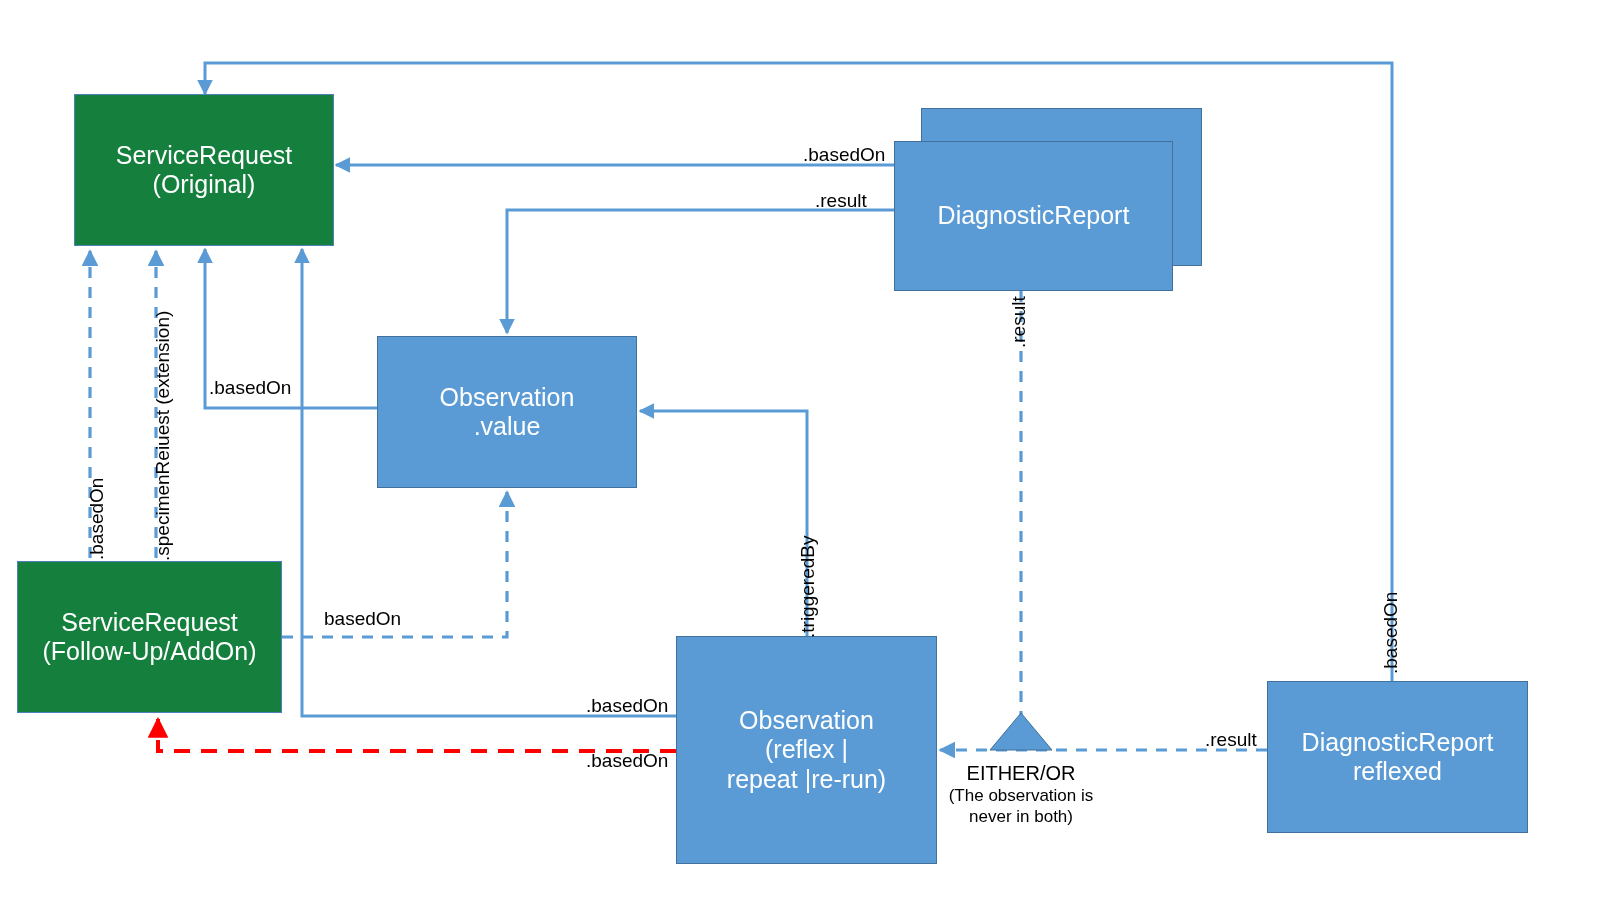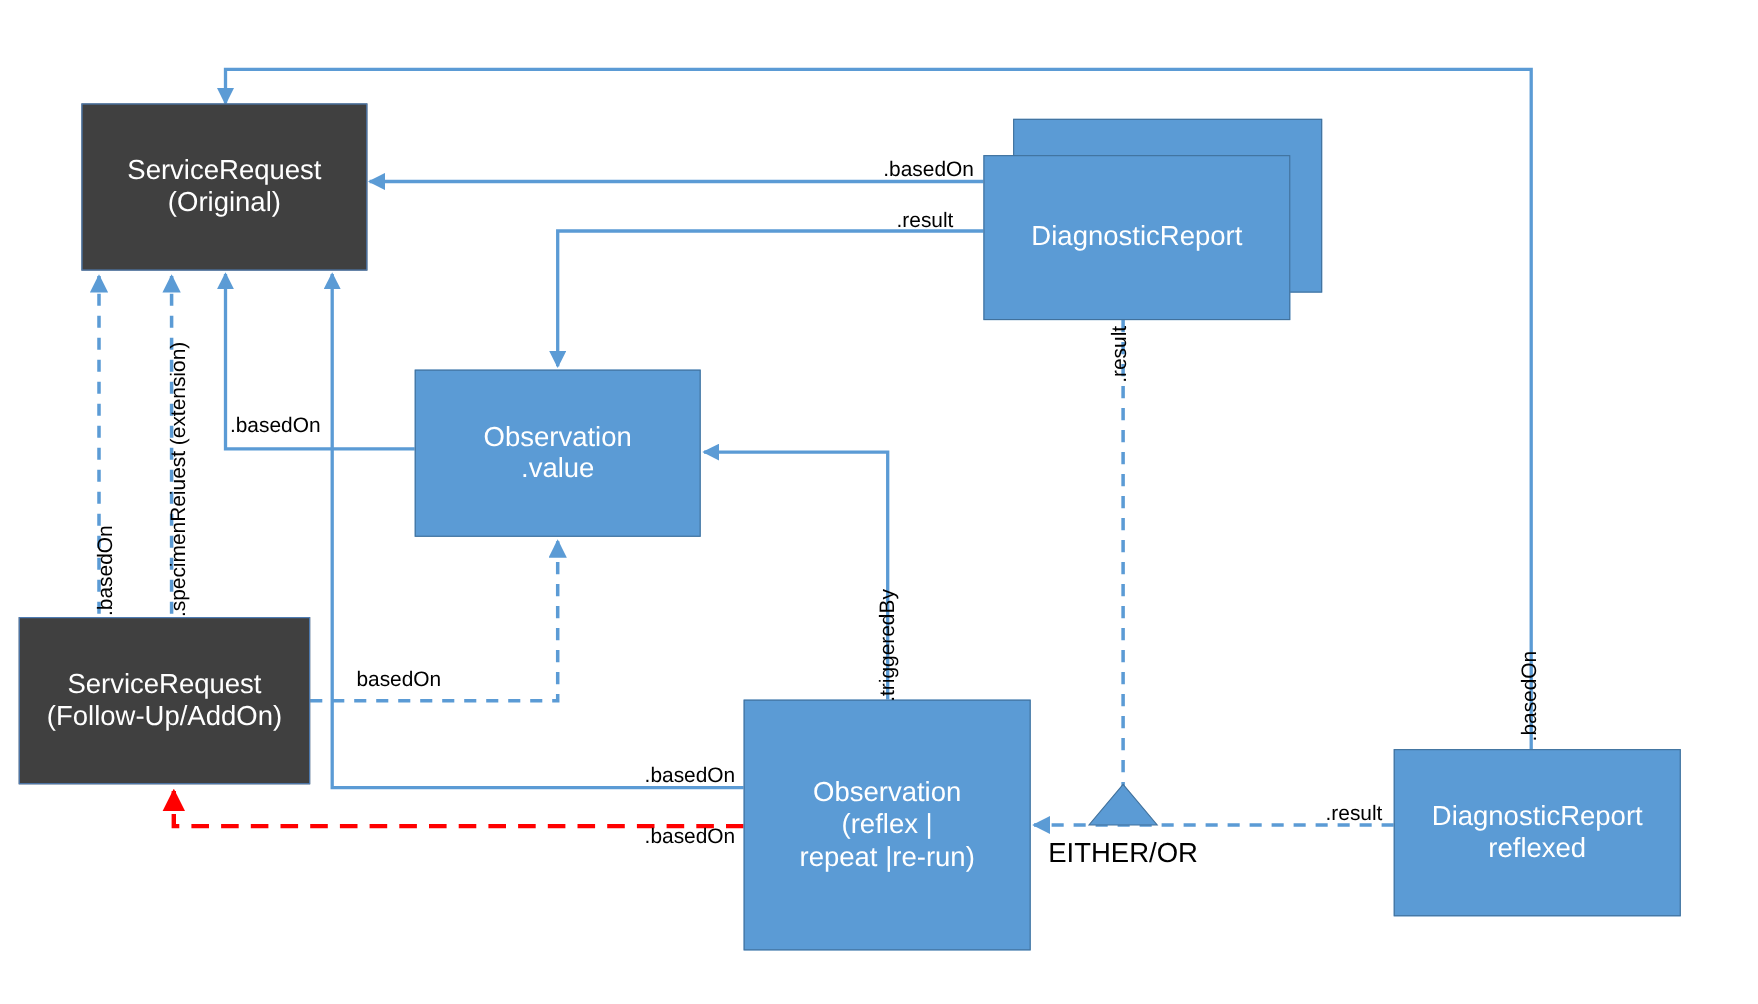--- a/index.html
+++ b/index.html
@@ -1,34 +1,34 @@
 <!DOCTYPE html>
 <html><head>
 <meta charset="utf-8">
 <style>
   html,body{margin:0;padding:0;background:#ffffff;}
   body{font-family:"Liberation Sans","DejaVu Sans",sans-serif;}
   #canvas{position:relative;width:1598px;height:913px;background:#ffffff;overflow:hidden;}
   svg.wires{position:absolute;left:0;top:0;width:1598px;height:913px;pointer-events:none;}
   .node{position:absolute;box-sizing:border-box;display:flex;align-items:center;justify-content:center;
         text-align:center;color:#ffffff;line-height:1.18;}
-  .node.orange{background:#404040;border:1px solid #4F81BD;}
+  .node.orange{background:#15803d;border:1px solid #4F81BD;}
   .node.blue{background:#5B9BD5;border:1px solid #41719C;align-items:center;}
   .node .label{padding:0 6px;white-space:pre-line;}
   .n-sr-original{left:74px;top:94px;width:260px;height:152px;font-size:25px;}
   .n-sr-followup{left:17px;top:561px;width:265px;height:152px;font-size:25px;}
   .n-dr-back{left:921px;top:108px;width:281px;height:158px;}
   .n-dr-front{left:894px;top:141px;width:279px;height:150px;font-size:25px;}
   .n-obs-value{left:377px;top:336px;width:260px;height:152px;font-size:25px;}
   .n-obs-reflex{left:676px;top:636px;width:261px;height:228px;font-size:25px;}
   .n-dr-reflexed{left:1267px;top:681px;width:261px;height:152px;font-size:25px;}
   .elabel{position:absolute;color:#000000;font-size:19px;white-space:nowrap;background:transparent;}
   .elabel.rot{transform-origin:0 0;transform:rotate(-90deg);}
   .eitheror{position:absolute;text-align:center;color:#000000;}
-  .eitheror .t1{font-size:25px;}
+  .eitheror .t1{font-size:20px;}
   .eitheror .t2{font-size:17px;line-height:1.25;}
 </style>
 </head>
 <body>
 
 <div id="canvas">
 
   <svg class="wires" viewBox="0 0 1598 913" xmlns="http://www.w3.org/2000/svg">
     <defs>
       <marker id="ah-blue" viewBox="0 0 10 10" refX="9" refY="5" markerWidth="5.2" markerHeight="5.2" orient="auto-start-reverse">
@@ -127,15 +127,17 @@
   <div class="elabel rot" style="left:1008px;top:348px;">.result</div>
 
   <div class="elabel rot" style="left:797px;top:638px;">.triggeredBy</div>
 
   <div class="elabel rot" style="left:1380px;top:674px;">.basedOn</div>
 
   <div class="elabel" style="left:1205px;top:729px;">.result</div>
 
   <div class="eitheror" style="left:916px;top:762px;width:210px;">
     <div class="t1">EITHER/OR</div>
+    <div class="t2" style="white-space:pre-line;">(The observation is
+never in both)</div>
   </div>
 
 </div>
 
 </body></html>

